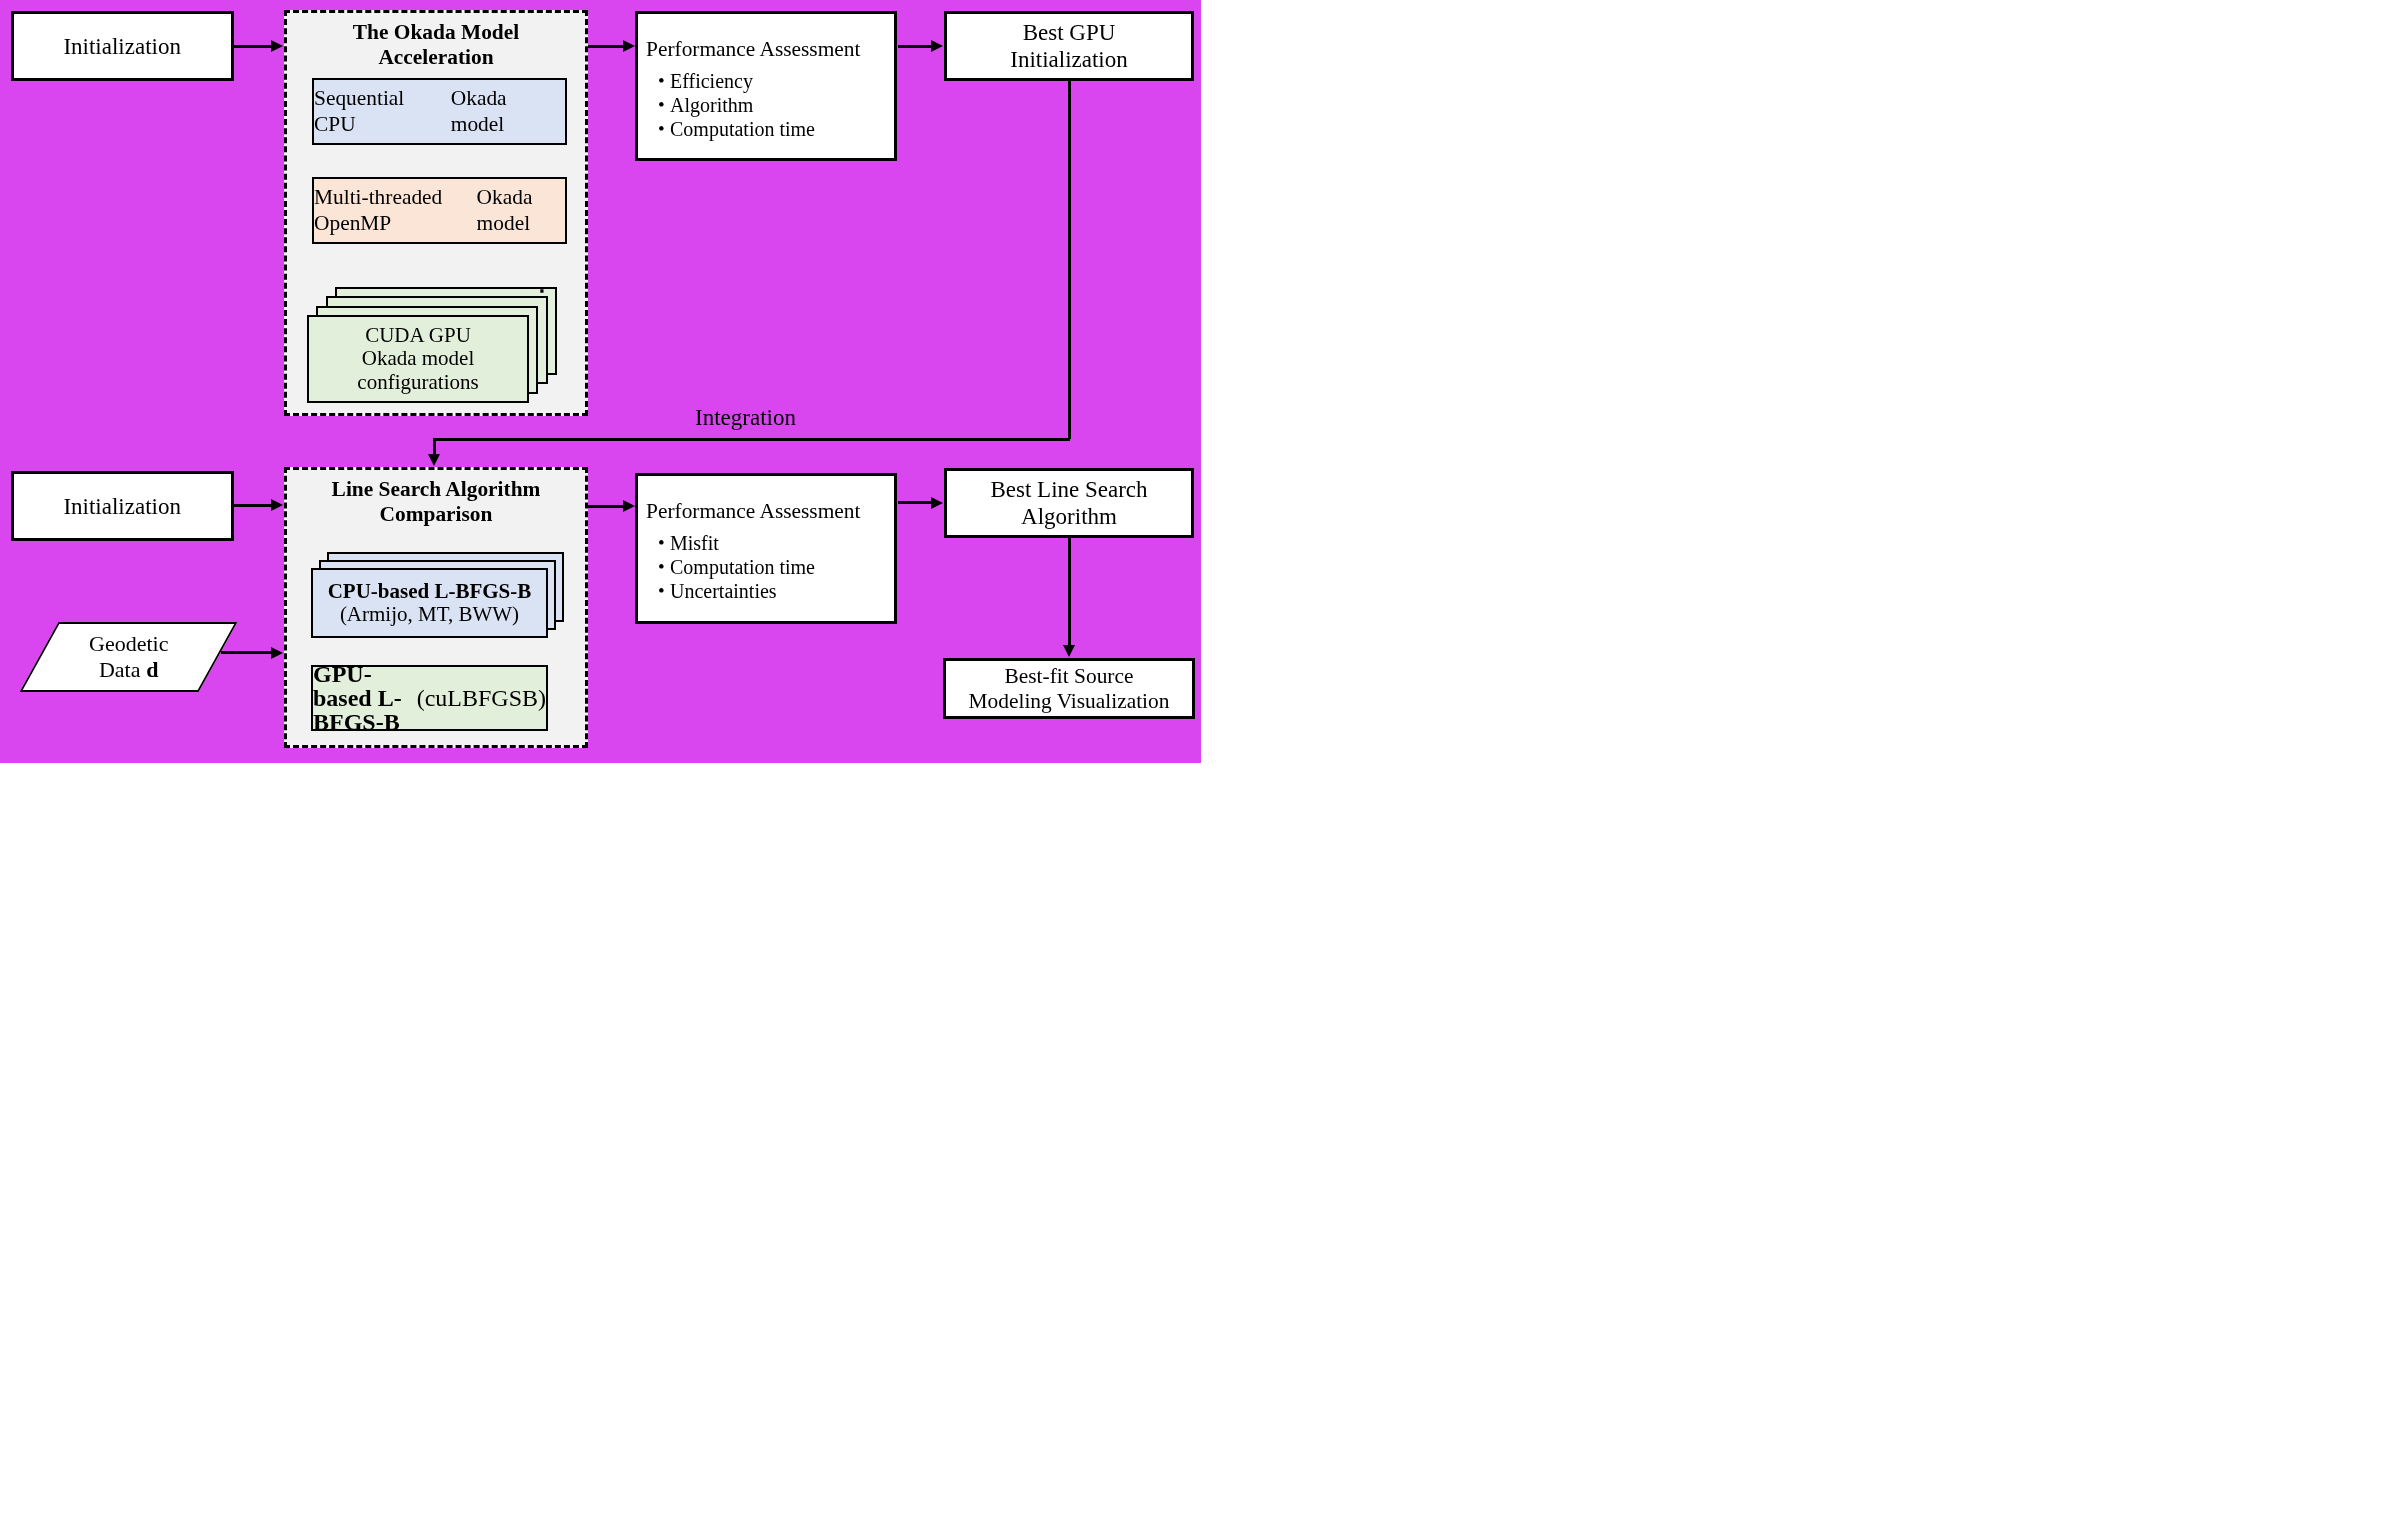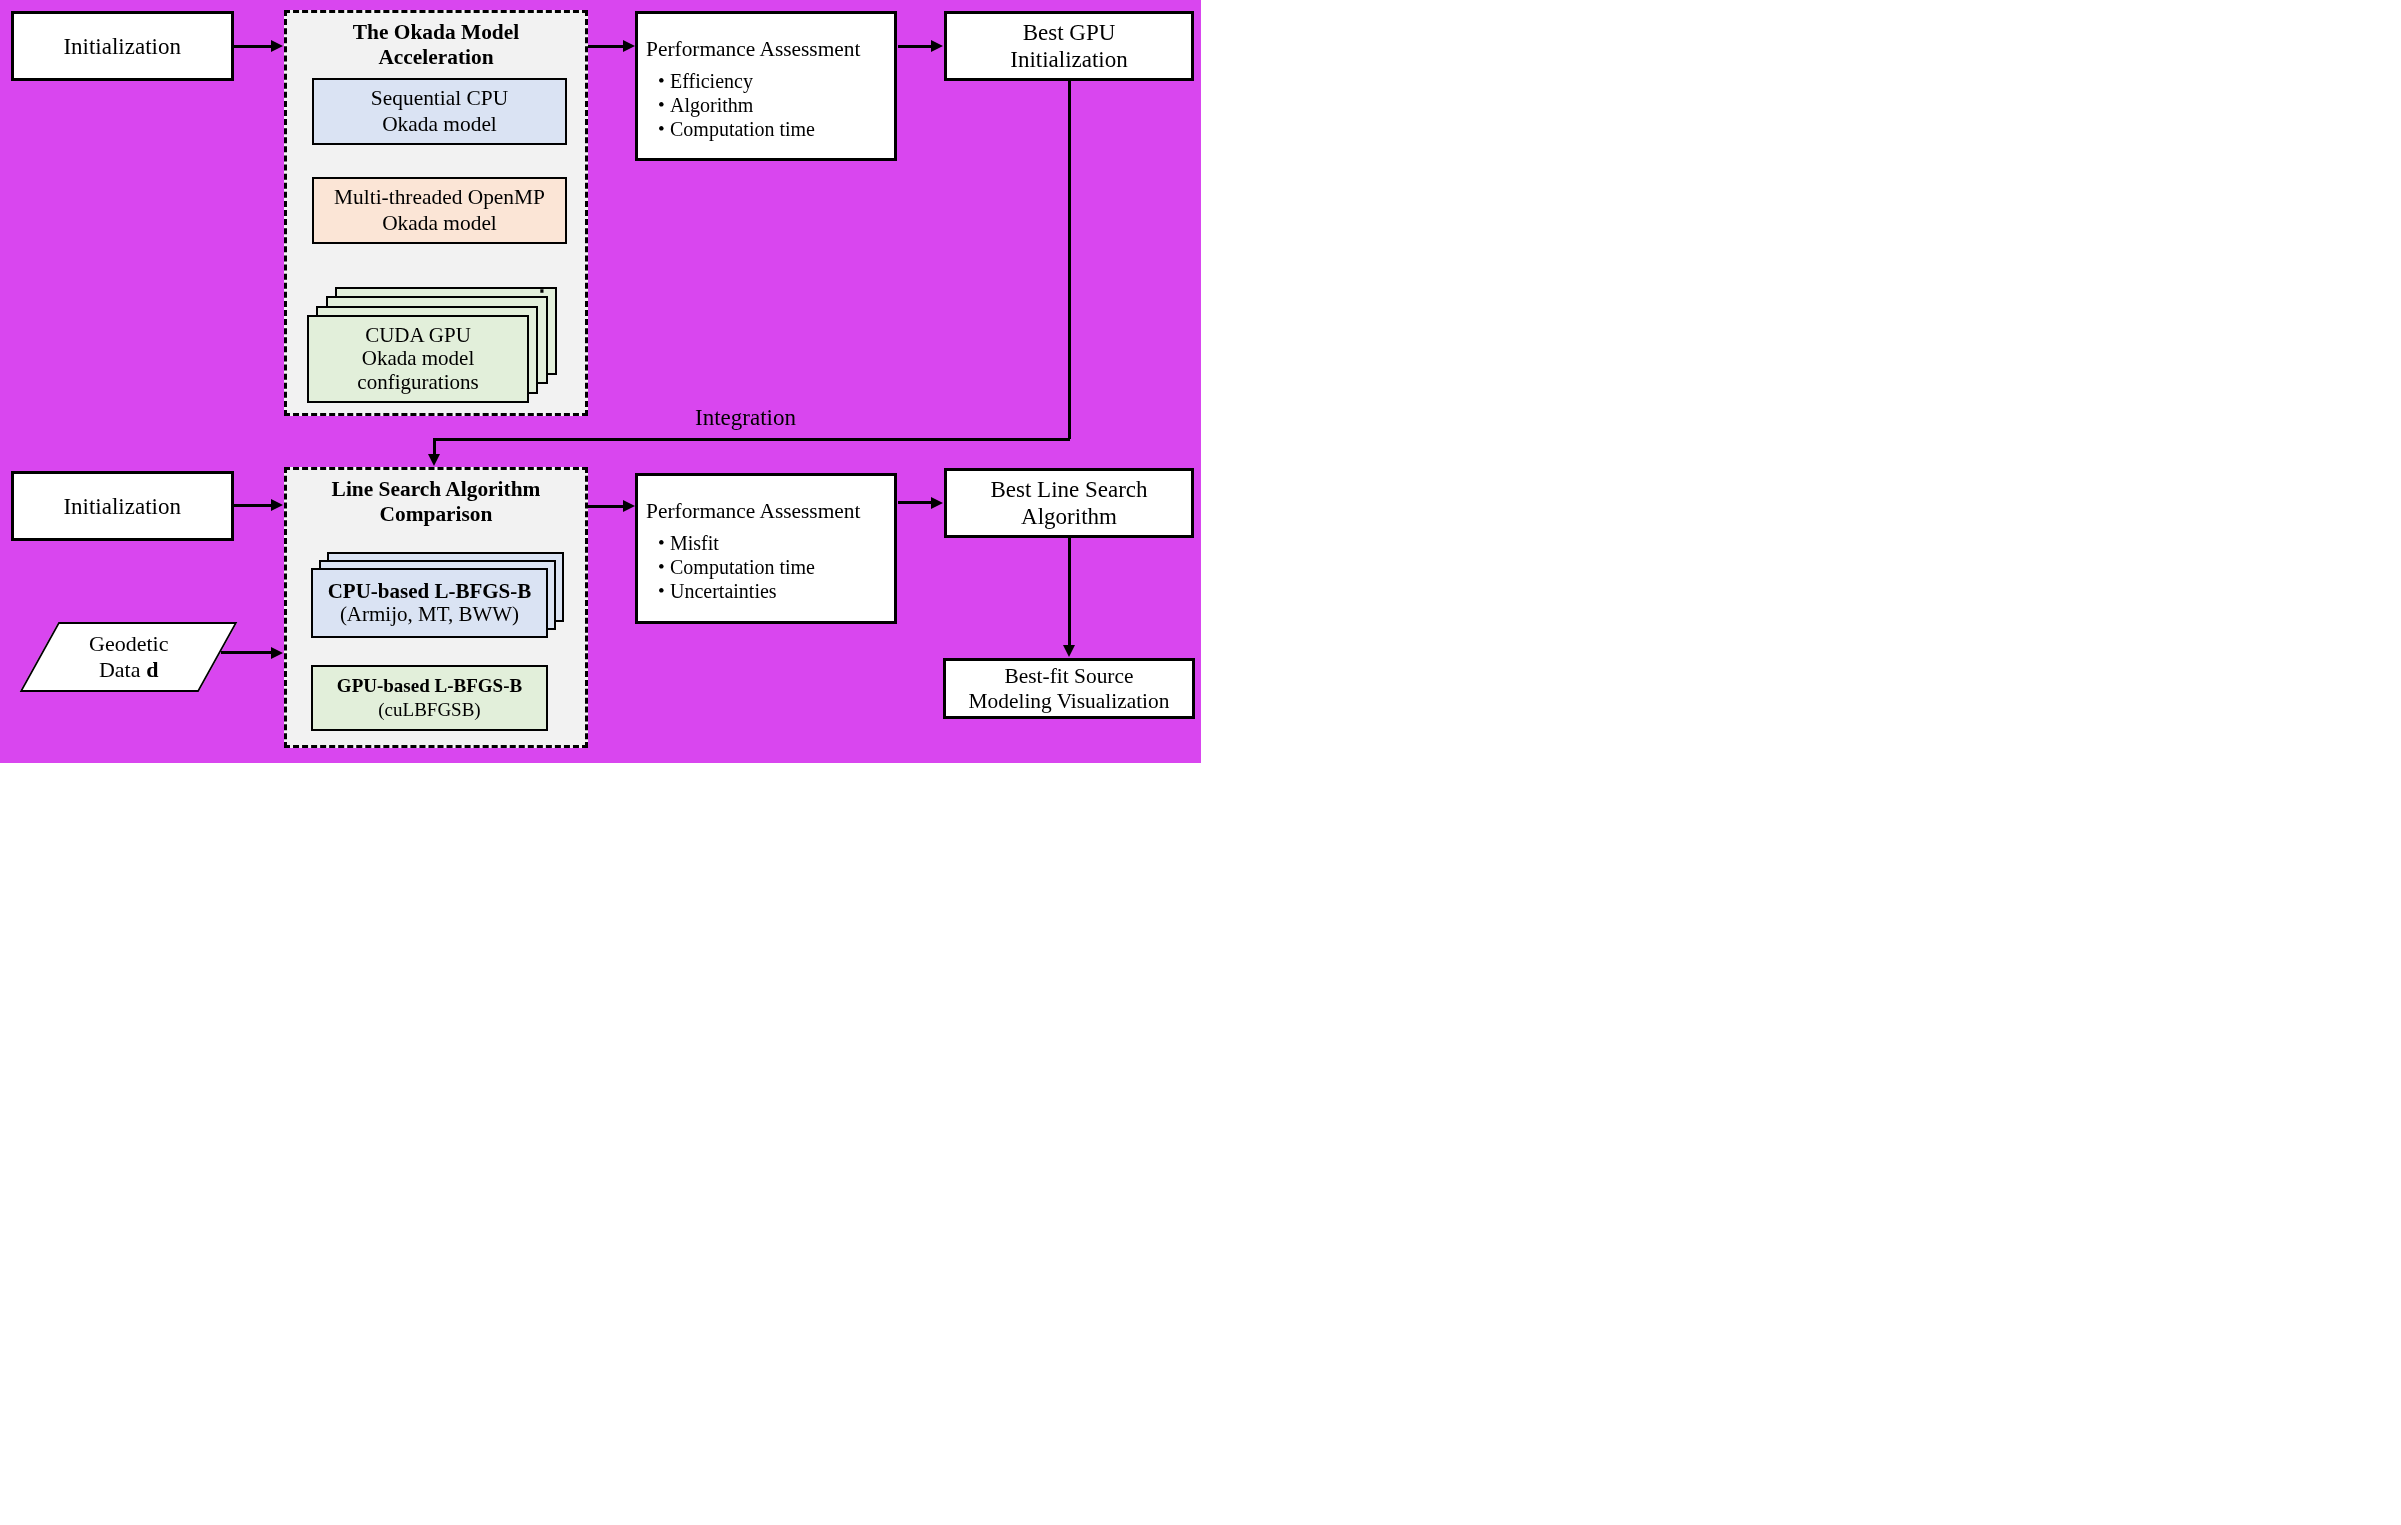--- a/index.html
+++ b/index.html
@@ -9,22 +9,22 @@
   body{background:#ffffff; font-family:"Liberation Serif","DejaVu Serif",serif; color:#000;}
   .canvas{position:relative; width:1201px; height:763px; background:#d946ef; overflow:hidden;}
 
   .node{position:absolute; border:3.3px solid var(--line); background:#fff;
         display:flex; flex-direction:column; align-items:center; justify-content:center;
         text-align:center; font-size:23px; line-height:27px;}
   .panel{position:absolute; border:3.3px dashed var(--line); background:var(--panel);}
   .panel-title{width:100%; text-align:center; font-weight:bold; font-size:21.4px; line-height:25px; padding-top:6.7px;}
 
   .cbox{position:absolute; border:2.7px solid var(--line);
-        display:flex; flex-direction:column; align-items:center; justify-content:center;
-        text-align:center; font-size:21.4px; line-height:25.4px;}
+        display:flex; flex-direction:row; align-items:center; justify-content:center;
+        text-align:left; font-size:21.4px; line-height:25.4px;}
   .bg-blue{background:var(--blue);} .bg-orange{background:var(--orange);} .bg-green{background:var(--green);}
 
   .stack{position:absolute;}
   .layer{position:absolute; border:2.7px solid var(--line);}
   .stack-front{display:flex; flex-direction:column; align-items:center; justify-content:center;
                text-align:right; font-size:21px; line-height:23.4px;}
 
   .hline{position:absolute; height:2.7px; background:var(--line);}
   .vline{position:absolute; width:2.7px;  background:var(--line);}
   .ah-right{position:absolute; width:0; height:0;
@@ -155,21 +155,21 @@
 
   <div class="stack" style="left:311px; top:552px; width:253px; height:86px;">
     <div class="layer bg-blue" style="left:16px; top:0; width:237px; height:70px;"></div>
     <div class="layer bg-blue" style="left:8px; top:8px; width:237px; height:70px;"></div>
     <div class="layer bg-blue stack-front" style="left:0; top:16px; width:237px; height:70px;">
       <div class="b">CPU-based L-BFGS-B</div>
       <div>(Armijo, MT, BWW)</div>
     </div>
   </div>
 
-  <div class="cbox bg-green" style="left:311px; top:665px; width:237px; height:66px; font-size:19px; line-height:24px;">
+  <div class="cbox bg-green" style="left:311px; top:665px; width:237px; height:66px; font-size:24px; line-height:24px;">
     <div class="b">GPU-based L-BFGS-B</div>
     <div>(cuLBFGSB)</div>
   </div>
 
   <div class="hline" style="left:588px; top:505px; width:36px;"></div>
   <div class="ah-right" style="left:623px; top:500px;"></div>
 
   <div class="perf" style="left:635px; top:473px; width:262px; height:151px;">
     <div class="perf-title">Performance Assessment</div>
     <div class="perf-list">

